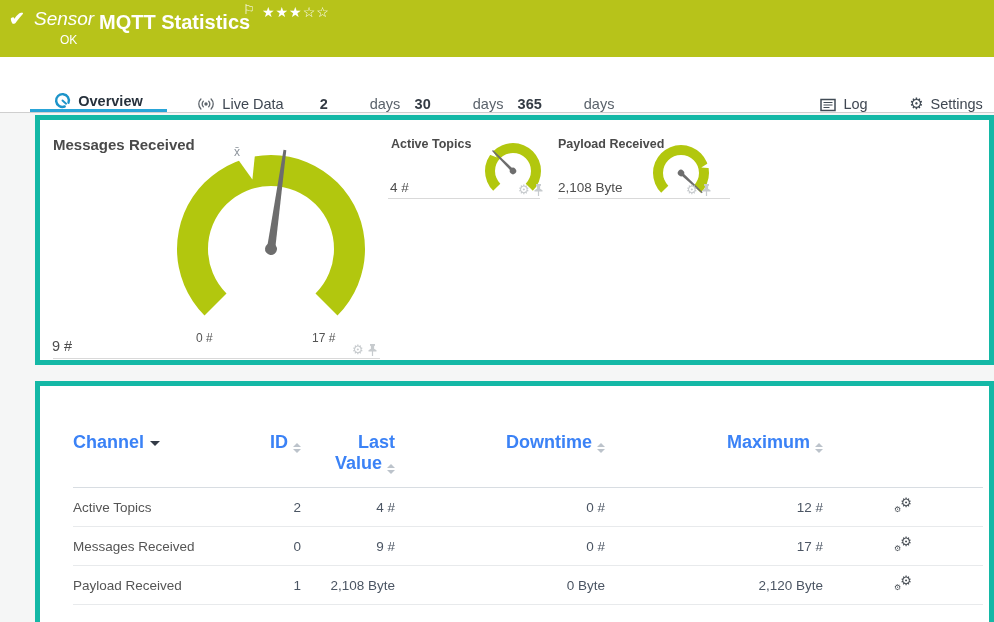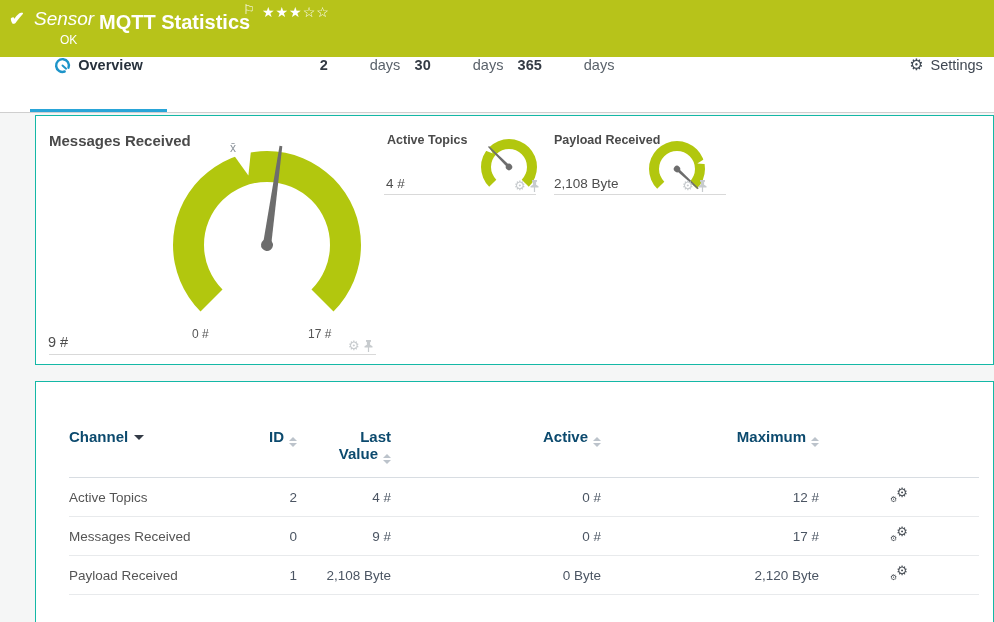--- a/index.html
+++ b/index.html
@@ -11,59 +11,59 @@
   .hdr { position:absolute; left:0; top:0; width:994px; height:57px; background:#b7c31a; color:#fff; }
   .hdr .check { position:absolute; left:9px; top:7px; font-size:19px; font-weight:bold; }
   .hdr .kind  { position:absolute; left:34px; top:8px; font-size:19px; font-style:italic; }
   .hdr .title { position:absolute; left:99px; top:11px; font-size:20px; font-weight:bold; }
   .hdr .flag  { position:absolute; left:243px; top:2px; font-size:13px; }
   .hdr .stars { position:absolute; left:262px; top:4px; font-size:14px; letter-spacing:1px; cursor:pointer; }
   .hdr .status{ position:absolute; left:60px; top:33px; font-size:12px; font-weight:normal; }
 
   
   .tabbar { position:absolute; left:0; top:57px; width:994px; height:56px; background:#fff; border-bottom:1px solid #cfcfcf; }
-  .tab { position:absolute; top:0; height:55px; display:flex; align-items:flex-start; justify-content:center;
+  .tab { position:absolute; top:0; height:55px; display:flex; align-items:flex-end; justify-content:center;
          gap:7px; font-size:14.5px; color:#3f4752; cursor:pointer; white-space:nowrap; }
   .tab .num { font-weight:bold; color:#343b44; }
   .tab .unit{ color:#5a626b;margin-left:35px; }
   .tab-overview { left:30px;  width:137px; font-weight:bold; color:#27313c;
                   border-bottom:3px solid #29a5d8; }
   .tab-live     { left:183px; width:115px; }
   .tab-2d       { left:325px; width:70px; }
   .tab-30d      { left:420px; width:78px; }
   .tab-365d     { left:521px; width:90px; }
   .tab-historic { left:645px; width:135px; }
   .tab-log      { left:810px; width:68px; }
   .tab-settings { left:900px; width:92px; }
   .gearGlyph { font-style:normal; }
   .tab-settings .gearGlyph { font-size:16px; color:#414b55; line-height:1; }
 
   
-  .panel { position:absolute; background:#fff; border:1px solid #14b8a6; }
+  .panel { position:absolute; background:#fff; border:5px solid #14b8a6; }
   .panel1 { left:35px; top:115px; width:959px; height:250px; }
   .panel2 { left:35px; top:381px; width:959px; height:260px; }
 
   
   .tileTitleLg { position:absolute; left:13px; top:16px; font-size:15px; font-weight:bold; color:#4a4a4a; }
   .tileTitleSm { position:absolute; font-size:12.5px; font-weight:bold; color:#4a4a4a; }
   .gaugeBig { position:absolute; left:131px; top:27px; }
   .avgMark  { position:absolute; left:194px; top:25px; font-size:12px; color:#8d949c; }
   .lblMin { position:absolute; left:156px; top:211px; font-size:12px; color:#555; }
   .lblMax { position:absolute; left:272px; top:211px; font-size:12px; color:#555; }
   .valBig { position:absolute; left:12px; top:218px; font-size:14.5px; color:#4d4d4d; }
   .valSm  { position:absolute; font-size:13.5px; color:#4d4d4d; }
   .tileIcons { position:absolute; display:flex; align-items:center; gap:4px; color:#c7cbce; cursor:pointer; }
   .tileIcons .gearGlyph { font-size:13px; line-height:1; }
   .tileRule { position:absolute; height:0; border-bottom:1px solid #d9d9d9; }
 
   
   table { border-collapse:collapse; margin-left:33px; width:910px; table-layout:fixed; }
   col.c-ch{width:180px} col.c-id{width:48px} col.c-lv{width:94px}
   col.c-min{width:210px} col.c-max{width:218px} col.c-ed{width:160px}
-  th { font-size:15px; font-weight:bold; color:#0c4a6e; text-align:right;
+  th { font-size:18px; font-weight:bold; color:#3b82f6; text-align:right;
        vertical-align:top; padding:46px 0 13px 0; border-bottom:1px solid #d8dde2; cursor:pointer; }
   th.ch { text-align:left; }
   td { font-size:13.5px; color:#4b5563; text-align:right; padding:10px 0 9px 0;
        border-bottom:1px solid #e8eaec; }
   td.ch { text-align:left; color:#555; }
   td.ed { text-align:center; }
   .sort { display:inline-flex; flex-direction:column; gap:2px; margin-left:5px; vertical-align:1px; }
   .sort i { width:0; height:0; border-left:4px solid transparent; border-right:4px solid transparent; display:block; }
   .sort .up   { border-bottom:4px solid #bcc3cb; }
   .sort .down { border-top:4px solid #bcc3cb; }
@@ -88,31 +88,45 @@
   </div>
 
   <div class="tabbar">
     <div class="tab tab-overview">
       <svg width="17" height="17" viewBox="0 0 16 16">
         <path d="M10.05 13.64 A6 6 0 1 1 13.64 10.05" fill="none" stroke="#1d94c9" stroke-width="2.3" stroke-linecap="round"></path>
         <line x1="8" y1="8" x2="11.4" y2="11" stroke="#1d94c9" stroke-width="1.8" stroke-linecap="round"></line>
       </svg>
       <span>Overview</span>
     </div>
+    <div class="tab tab-live">
+      <svg width="18" height="16" viewBox="0 0 18 16">
+        <circle cx="9" cy="8" r="1.7" fill="#5f666d"></circle>
+        <path d="M6.3 5.3 a3.8 3.8 0 0 0 0 5.4 M3.9 3 a7 7 0 0 0 0 10 M11.7 5.3 a3.8 3.8 0 0 1 0 5.4 M14.1 3 a7 7 0 0 1 0 10" fill="none" stroke="#5f666d" stroke-width="1.3" stroke-linecap="round"></path>
+      </svg>
+      <span>Live Data</span>
+    </div>
     <div class="tab tab-2d">
       <span class="num">2</span>
       <span class="unit">days</span>
     </div>
     <div class="tab tab-30d">
       <span class="num">30</span>
       <span class="unit">days</span>
     </div>
     <div class="tab tab-365d">
       <span class="num">365</span>
       <span class="unit">days</span>
+    </div>
+    <div class="tab tab-log">
+      <svg width="16" height="14" viewBox="0 0 16 14">
+        <rect x="1" y="1.5" width="14" height="11" fill="none" stroke="#414b55" stroke-width="1.5"></rect>
+        <path d="M3.5 4.5h9 M3.5 7h9 M3.5 9.5h6" stroke="#414b55" stroke-width="1.2" fill="none"></path>
+      </svg>
+      <span>Log</span>
     </div>
     <div class="tab tab-settings">
       <i class="gearGlyph">⚙</i>
       <span>Settings</span>
     </div>
   </div>
 
   <div class="panel panel1">
 
     <div class="tileTitleLg">Messages Received</div>
@@ -190,21 +204,21 @@
                 <i class="up"></i>
                 <i class="down"></i>
               </span></th>
           <th>
             <div>Last</div>
             <div><span>Value</span><span class="sort">
                   <i class="up"></i>
                   <i class="down"></i>
                 </span></div>
           </th>
-          <th><span>Active</span><span class="sort">
+          <th><span>Downtime</span><span class="sort">
                 <i class="up"></i>
                 <i class="down"></i>
               </span></th>
           <th><span>Maximum</span><span class="sort">
                 <i class="up"></i>
                 <i class="down"></i>
               </span></th>
           <th></th>
         </tr>
       </thead>

